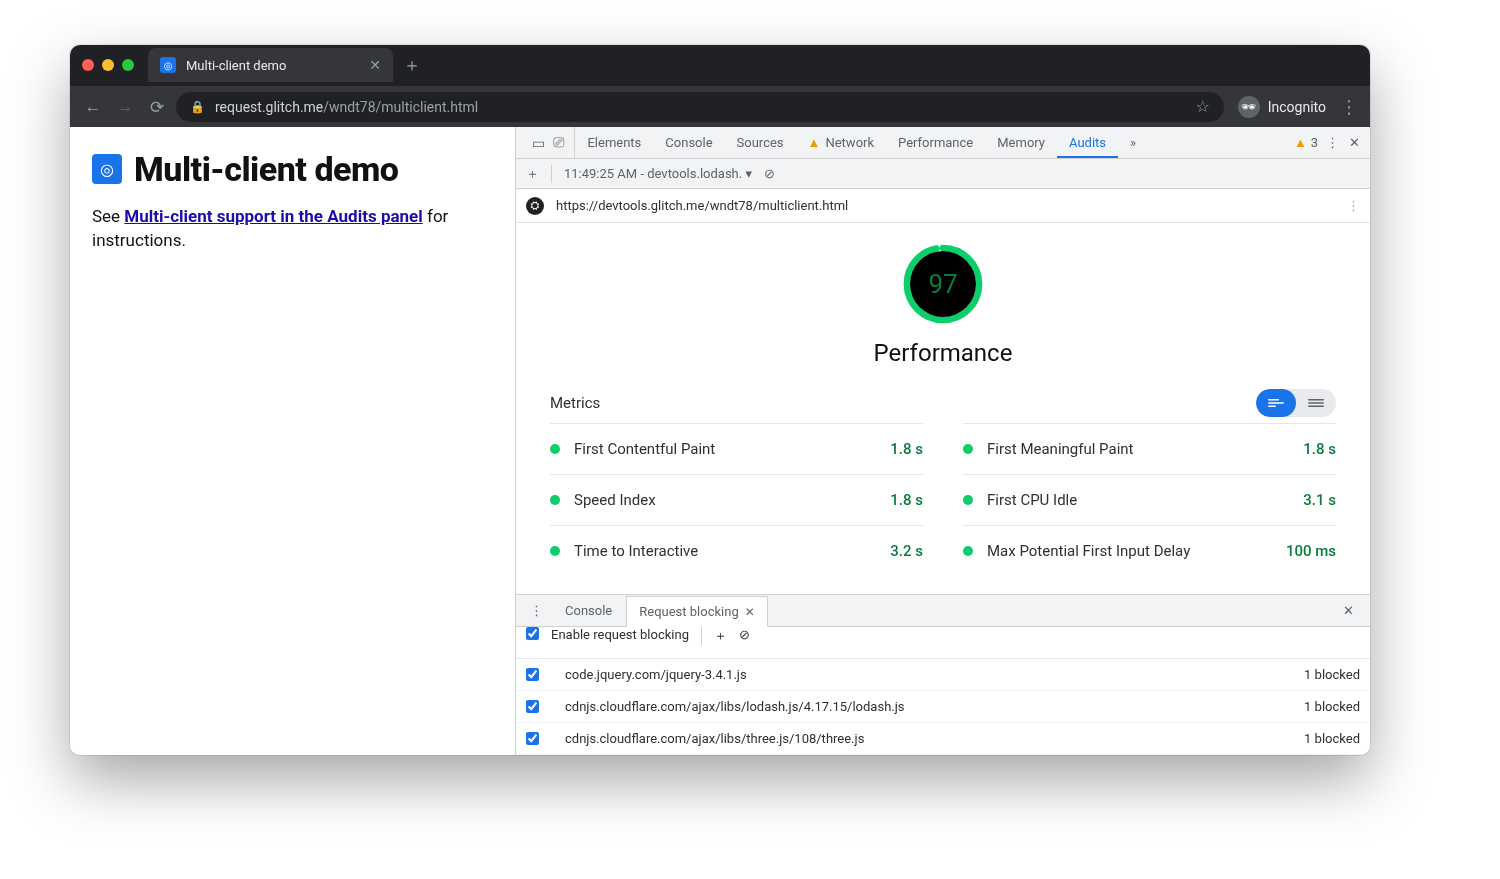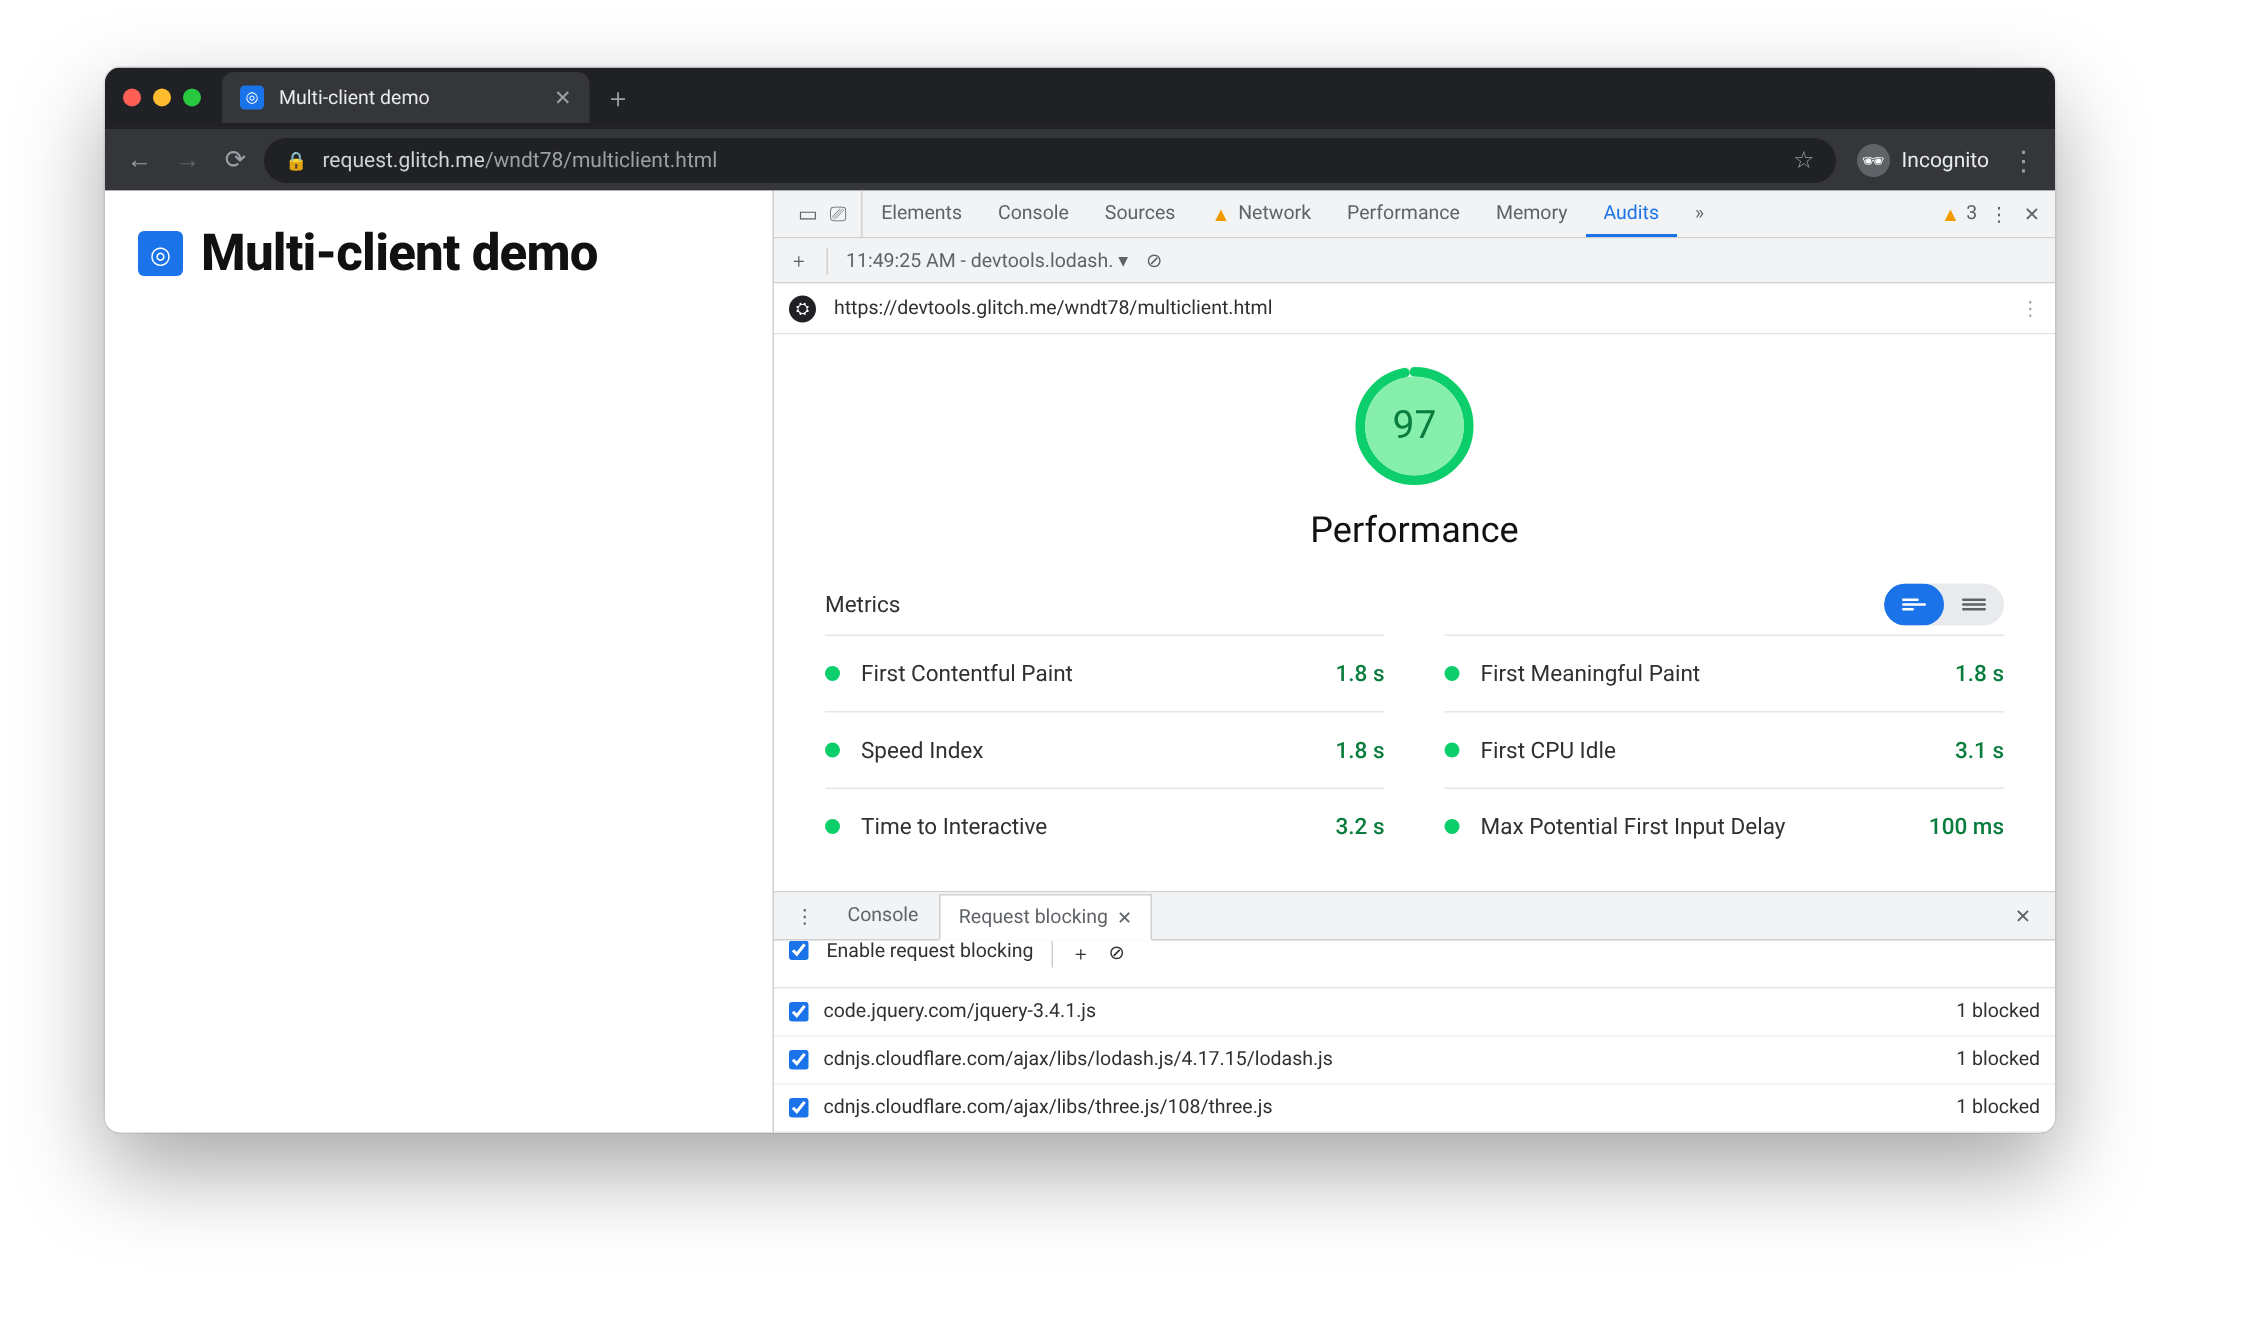--- a/index.html
+++ b/index.html
@@ -96,21 +96,21 @@
   }
   .lh-ico { width:18px;height:18px;border-radius:50%;background:#202124;color:#fff;display:flex;align-items:center;justify-content:center;font-size:11px;}
   .dt-urlbar .dots { margin-left:auto; color:#9aa0a6; cursor:pointer;}
   
   .report { flex:1; overflow:auto; background:#fff; padding:20px 34px 10px; }
   .gauge-wrap { display:flex; flex-direction:column; align-items:center; gap:14px; }
   .gauge { width:82px; height:82px; position:relative; }
   .gauge svg { width:100%; height:100%; transform:rotate(-90deg); }
   .gauge-bg { fill:none; stroke:#eafaf0; stroke-width:8; }
   .gauge-fg { fill:none; stroke:#0cce6b; stroke-width:8; stroke-linecap:round; }
-  .gauge-inner { position:absolute; inset:8px; border-radius:50%; background:#86efac; display:flex; align-items:center; justify-content:center; font-size:26px; color:#0a7d3e; font-weight:400;}
+  .gauge-inner { position:absolute; inset:8px; border-radius:50%; background:#000000; display:flex; align-items:center; justify-content:center; font-size:26px; color:#0a7d3e; font-weight:400;}
   .gauge-label { font-size:24px; color:#111; }
   .metrics-head { display:flex; align-items:center; margin-top:22px;}
   .metrics-head h3 { font-size:15px; font-weight:400; }
   .toggle {
     margin-left:auto; display:flex; background:#e8eaed; border-radius:16px; overflow:hidden;
     height:28px; width:80px;
   }
   .toggle div { flex:1; display:flex; align-items:center; justify-content:center; color:#5f6368; cursor:pointer;}
   .toggle .on { background:#1a73e8; color:#fff; border-radius:16px; }
   .toggle svg { width:16px; height:10px; }
@@ -131,21 +131,21 @@
   .drawer-tab { padding:0 12px; display:flex; align-items:center; gap:6px; color:#5f6368; cursor:pointer;}
   .drawer-tab.active { background:#fff; border:1px solid #d0d0d0; border-bottom:1px solid #fff; position:relative; top:1px;}
   .drawer-tab .x { font-size:12px;}
   .drawer-close { margin-left:auto; display:flex; align-items:center; padding:0 10px; color:#5f6368; cursor:pointer;}
   .drawer-toolbar {
     height:32px; border-bottom:1px solid #e6e6e6;
     display:flex; gap:12px; padding:0 10px; font-size:13px;
   }
   .cb { width:13px;height:13px; accent-color:#1a73e8; }
   .block-list .row {
-    display:flex; align-items:center; gap:10px; height:32px; padding:0 10px; font-size:13px; border-bottom:1px solid #f1f1f1;
+    display:flex; align-items:center; gap:26px; height:32px; padding:0 10px; font-size:13px; border-bottom:1px solid #f1f1f1;
   }
   .block-list .row .count { margin-left:auto; color:#303030;}
 </style>
 </head>
 <body>
 
 <div class="chrome-window">
 
   <div class="chrome-top">
     <div class="tab-strip">
@@ -180,20 +180,23 @@
     </div>
   </div>
 
   <div class="content">
 
     <div class="page">
       <div class="page-head">
         <span class="page-logo">◎</span>
         <h1>Multi-client demo</h1>
       </div>
+      <p>
+        <span>See </span><a href="#">Multi-client support in the Audits panel</a><span> for instructions.</span>
+      </p>
     </div>
 
     <div class="devtools">
 
       <div class="dt-tabs">
         <div class="dt-ico-group">
           <span class="dt-ico">▭</span>
           <span class="dt-ico">⎚</span>
         </div>
         <div class="dt-tab">Elements</div>

